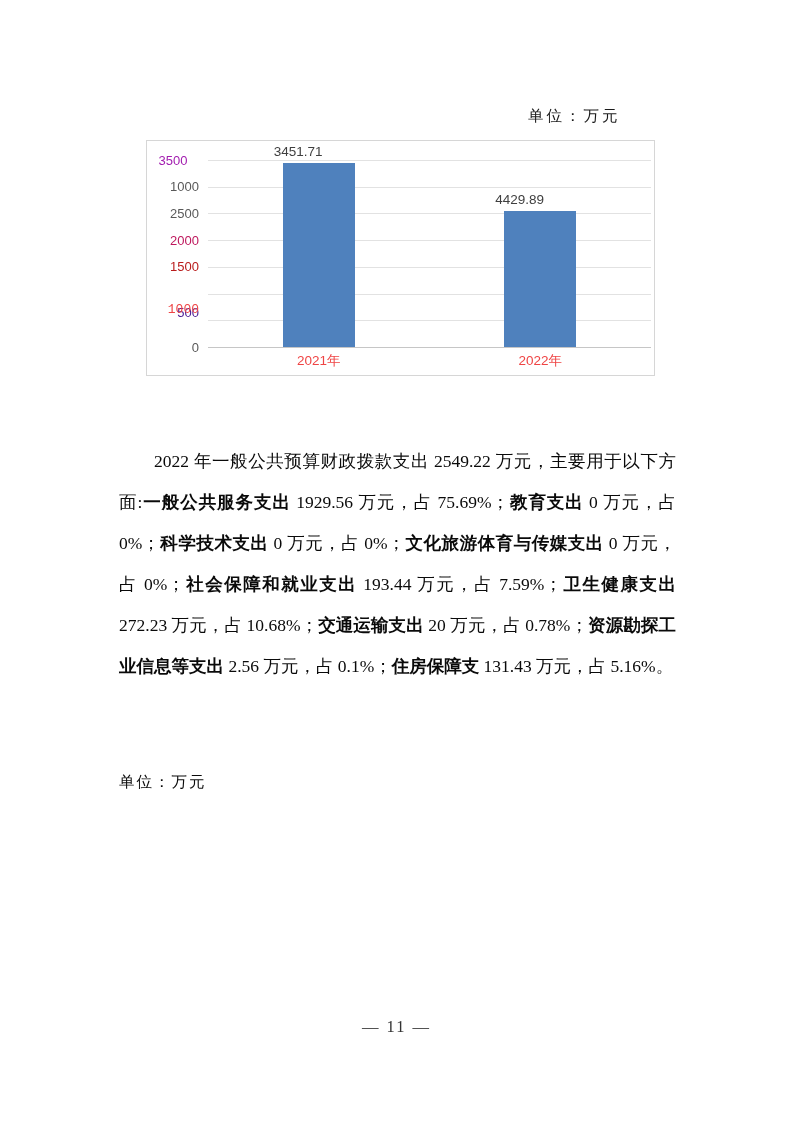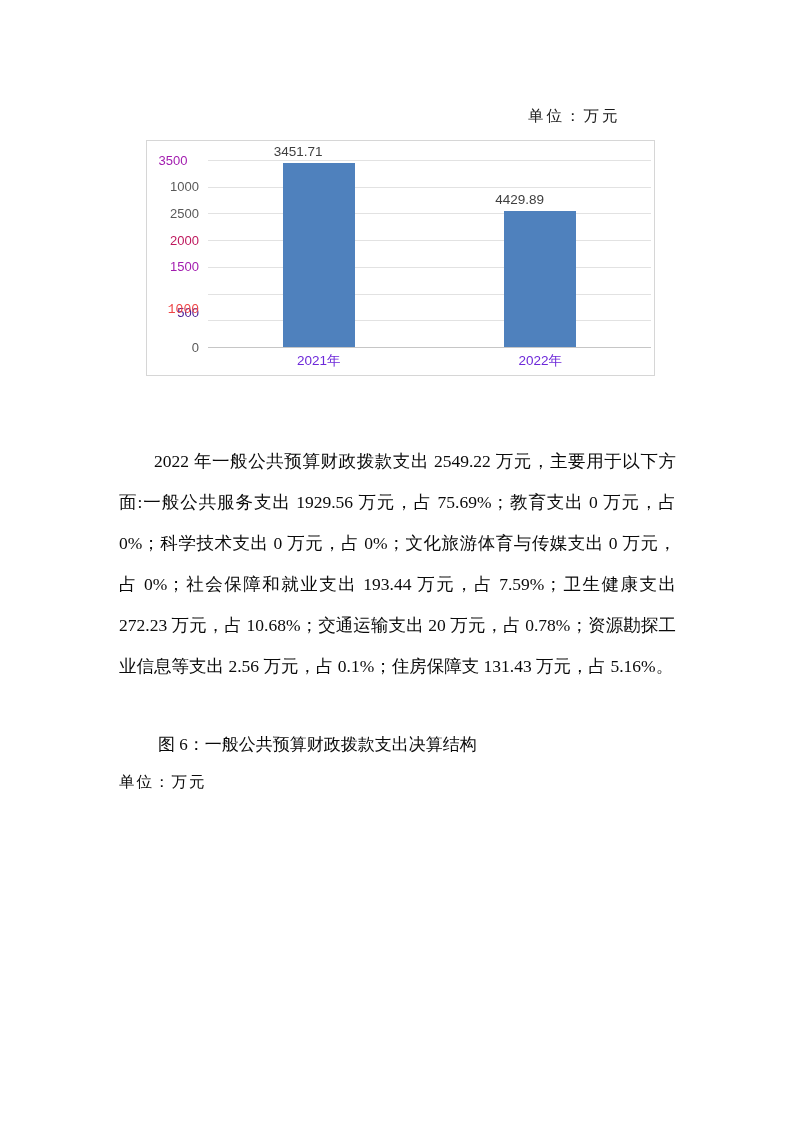--- a/index.html
+++ b/index.html
@@ -39,37 +39,37 @@
   }
   .bar { position: absolute; background: #4f81bd; }
   .bar-label {
     position: absolute; text-align: left;
     font-family: "Liberation Sans", "DejaVu Sans", sans-serif;
     font-size: 13.5px; color: #3f3f3f; line-height: 14px; white-space: nowrap;
   }
   .xtick {
     position: absolute; text-align: center;
     font-family: "Liberation Sans", "DejaVu Sans", sans-serif;
-    font-size: 13.5px; color: #6d28d9; line-height: 14px; white-space: nowrap;
+    font-size: 13.5px; color: #ef4444; line-height: 14px; white-space: nowrap;
   }
 
   
   .section-heading {
     position: absolute; left: 163px; top: 401px;
     font-size: 18px; font-weight: bold; color: #000000;
     letter-spacing: 0.5px; white-space: nowrap;
   }
   .body-paragraph {
     position: absolute; left: 119px; top: 441px;
     width: 557px;
     font-size: 17.5px; line-height: 41px;
     text-align: justify; text-indent: 2em;
     color: #0a0a0a;
   }
-  .body-paragraph .seg-bold { font-weight: normal; }
+  .body-paragraph .seg-bold { font-weight: bold; }
   .figure-caption {
     position: absolute; left: 158px; top: 733px;
     font-size: 17px; color: #0a0a0a; white-space: nowrap;
   }
   .unit-bottom {
     position: absolute; left: 119px; top: 772px;
     font-size: 15.5px; letter-spacing: 2px; color: #0a0a0a; white-space: nowrap;
   }
 
   
@@ -88,38 +88,38 @@
 
   <div class="chart-box">
 
   <div class="gridline zero" style="left: 61px; width: 443px; top: 206px; background: rgb(198, 198, 198);"></div>
       <div class="ytick" style="top: 199.5px; color: rgb(89, 89, 89);">0</div>
       <div class="gridline" style="left: 61px; width: 443px; top: 179.286px; background: rgb(226, 226, 226);"></div>
       <div class="ytick" style="top: 165px; color: #4c1d95;">500</div>
       <div class="gridline" style="left: 61px; width: 443px; top: 152.571px; background: rgb(226, 226, 226);"></div>
       <div class="ytick" style="top: 162px; color: #ef4444; font-family: Liberation Mono, monospace;">1000</div>
       <div class="gridline" style="left: 61px; width: 443px; top: 125.857px; background: rgb(226, 226, 226);"></div>
-      <div class="ytick" style="top: 119.357px; color: #a21caf;">1500</div>
+      <div class="ytick" style="top: 119.357px; color: #b91c1c;">1500</div>
       <div class="gridline" style="left: 61px; width: 443px; top: 99.1429px; background: rgb(226, 226, 226);"></div>
       <div class="ytick" style="top: 92.6429px; color: #be185d;">2000</div>
       <div class="gridline" style="left: 61px; width: 443px; top: 72.4286px; background: rgb(226, 226, 226);"></div>
       <div class="ytick" style="top: 65.9286px; color: rgb(89, 89, 89);">2500</div>
       <div class="gridline" style="left: 61px; width: 443px; top: 45.7143px; background: rgb(226, 226, 226);"></div>
       <div class="ytick" style="top: 39.2143px; color: rgb(89, 89, 89);">1000</div>
       <div class="gridline" style="left: 61px; width: 443px; top: 19px; background: rgb(226, 226, 226);"></div>
       <div class="ytick" style="top: 12.5px; color: #a21caf; text-align: center;">3500</div>
       <div class="bar" style="left: 135.75px; top: 21.5801px; width: 72px; height: 184.42px; background: rgb(79, 129, 189);"></div>
       <div class="bar-label" style="left: 126.75px; width: 90px; top: 3.58007px;">3451.71</div>
       <div class="xtick" style="left: 126.75px; width: 90px; top: 213px;">2021年</div>
       <div class="bar" style="left: 357.25px; top: 69.7988px; width: 72px; height: 136.201px; background: rgb(79, 129, 189);"></div>
       <div class="bar-label" style="left: 348.25px; width: 90px; top: 51.7988px;">4429.89</div>
       <div class="xtick" style="left: 348.25px; width: 90px; top: 213px;">2022年</div>
     </div>
 
 
   <div class="body-paragraph"><span class="seg-plain">2022 年一般公共预算财政拨款支出 2549.22 万元，主要用于以下方面:</span><span class="seg-bold">一般公共服务支出</span><span class="seg-plain"> 1929.56 万元，占 75.69%；</span><span class="seg-bold">教育支出</span><span class="seg-plain"> 0 万元，占 0%；</span><span class="seg-bold">科学技术支出</span><span class="seg-plain"> 0 万元，占 0%；</span><span class="seg-bold">文化旅游体育与传媒支出</span><span class="seg-plain"> 0 万元，占 0%；</span><span class="seg-bold">社会保障和就业支出</span><span class="seg-plain"> 193.44 万元，占 7.59%；</span><span class="seg-bold">卫生健康支出</span><span class="seg-plain"> 272.23 万元，占 10.68%；</span><span class="seg-bold">交通运输支出</span><span class="seg-plain"> 20 万元，占 0.78%；</span><span class="seg-bold">资源勘探工业信息等支出</span><span class="seg-plain"> 2.56 万元，占 0.1%；</span><span class="seg-bold">住房保障支</span><span class="seg-plain"> 131.43 万元，占 5.16%。</span></div>
 
-  <div class="figure-caption">图 6：一般公共预算财政拨款支出决算结构</div>
 
   <div class="unit-bottom">单位：万元</div>
 
+  <div class="page-number">— 11 —</div>
 
 </div>
 
 </body></html>

